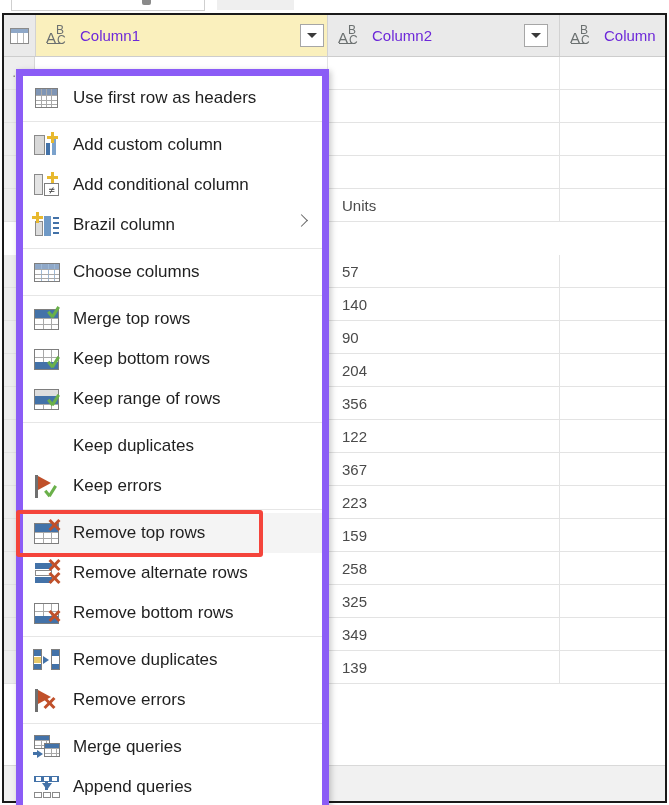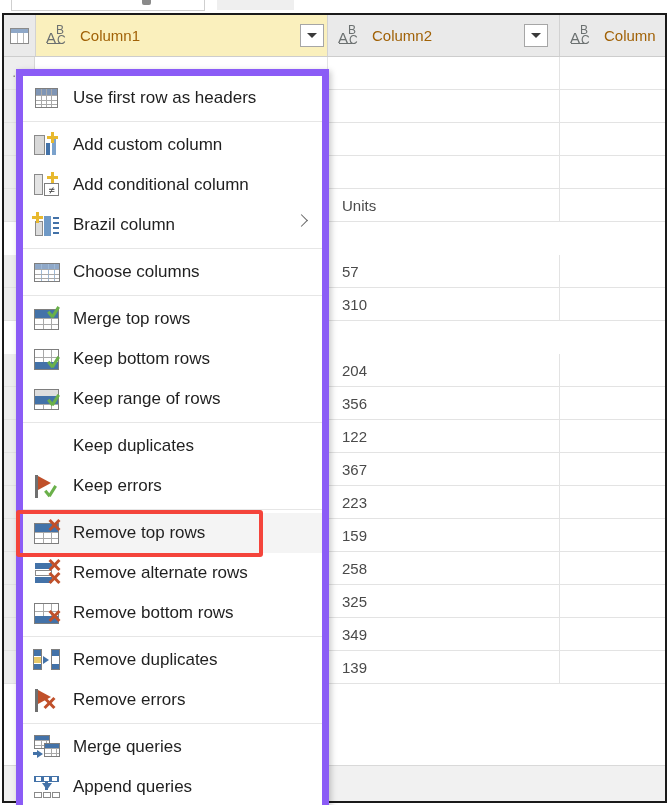--- a/index.html
+++ b/index.html
@@ -62,21 +62,21 @@
   .abc-icon {
     width: 30px; height: 26px; margin-left: 10px; position: relative;
     flex: 0 0 auto;
   }
   .abc-icon .a { position:absolute; left:0px;  top:6px;  font-size:15px; color:#6b7070; font-family:"Liberation Sans",sans-serif;}
   .abc-icon .b { position:absolute; left:10px; top:0px;  font-size:12px; color:#6b7070; font-family:"Liberation Sans",sans-serif;}
   .abc-icon .c { position:absolute; left:11px; top:10px; font-size:12px; color:#6b7070; font-family:"Liberation Sans",sans-serif;}
   .abc-icon .bar { position:absolute; left:1px; top:20px; width:13px; height:1px; background:#6b7070;}
 
   .col-label {
-    font-size: 15px; color: #a16207; margin-left: 4px; white-space: nowrap;
+    font-size: 15px; color: #6d28d9; margin-left: 4px; white-space: nowrap;
   }
   .head-drop {
     position: absolute; top: 9px; width: 24px; height: 23px;
     border: 1px solid #a6a6a6; background: #ffffff;
     display: flex; align-items: center; justify-content: center;
   }
   .head-drop .tri {
     width: 0; height: 0;
     border-left: 5px solid transparent; border-right: 5px solid transparent;
     border-top: 5px solid #3a3a3a;
@@ -324,21 +324,27 @@
         </div>
         <div class="grid-row" style="top: 198px;">
           <div class="row-head"></div>
           <div class="cell c1">Brazil</div>
           <div class="cell c2">57</div>
           <div class="cell c3"></div>
         </div>
         <div class="grid-row" style="top: 231px;">
           <div class="row-head"></div>
           <div class="cell c1">Colombia</div>
-          <div class="cell c2">310</div>
+          <div class="cell c2">140</div>
+          <div class="cell c3"></div>
+        </div>
+        <div class="grid-row" style="top: 264px;">
+          <div class="row-head"></div>
+          <div class="cell c1">USA</div>
+          <div class="cell c2">90</div>
           <div class="cell c3"></div>
         </div>
         <div class="grid-row" style="top: 297px;">
           <div class="row-head"></div>
           <div class="cell c1">Panama</div>
           <div class="cell c2">204</div>
           <div class="cell c3"></div>
         </div>
         <div class="grid-row" style="top: 330px; padding-left: 32px;">
           <div class="row-head"></div>

